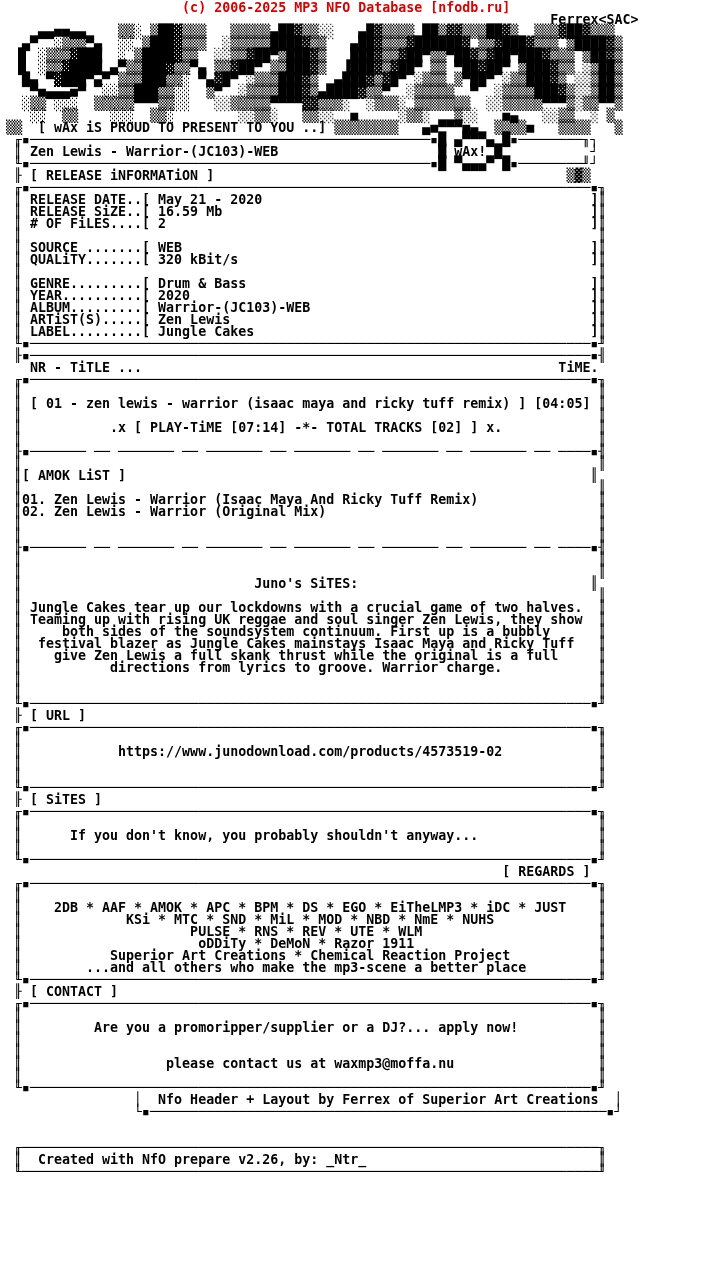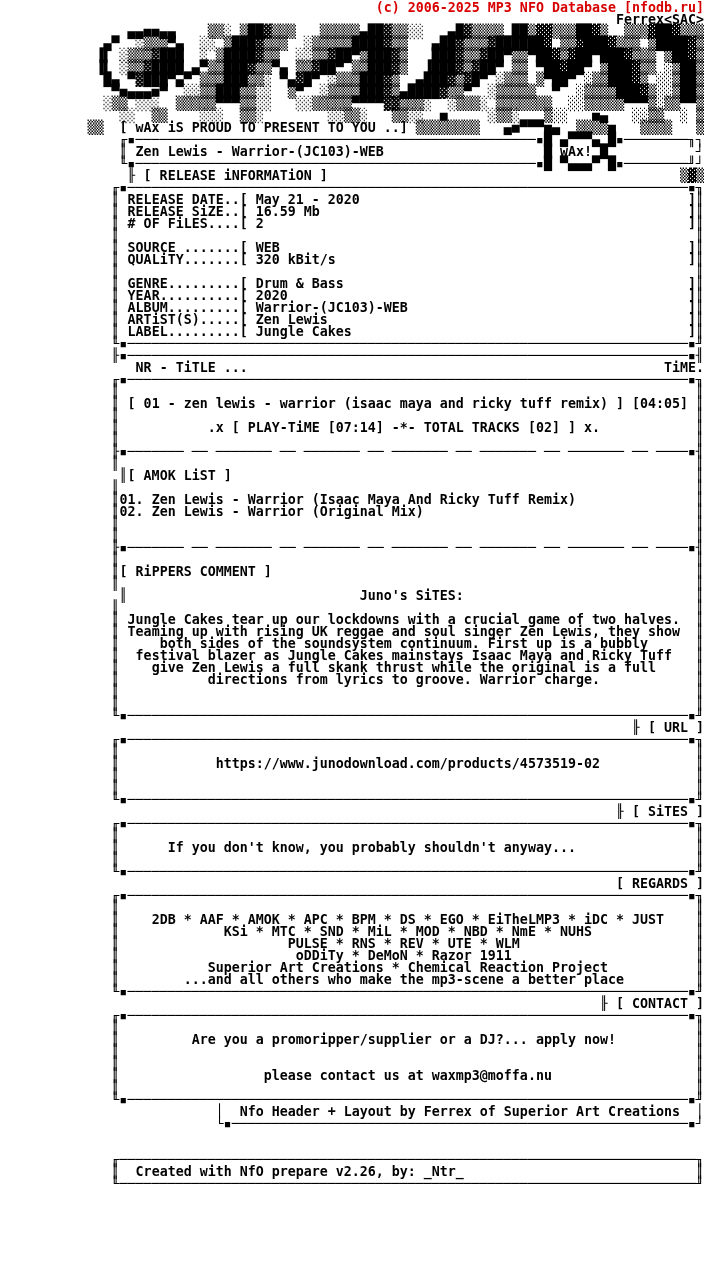--- a/index.html
+++ b/index.html
@@ -6,21 +6,20 @@
   body{
     width:704px;height:1284px;background:#ffffff;overflow:hidden;
     font-family:"DejaVu Sans Mono",monospace;
   }
   #nfo{
     padding:2px 0 0 6px;
     font-family:"DejaVu Sans Mono",monospace;
     font-weight:bold;
     font-size:13.3px;
     color:#000;
-    text-align:right;
   }
   .ln{white-space:pre;height:12px;line-height:12px;}
   .red{color:#d80000;}
 </style>
 </head>
 <body>
 
 <div id="nfo">
   <div id="nfo-lines">
       <div class="ln red">                      (c) 2006-2025 MP3 NFO Database [nfodb.ru]</div>
@@ -63,21 +62,20 @@
       <div class="ln"> ╟▪─────── ── ─────── ── ─────── ── ─────── ── ─────── ── ─────── ── ────▪╢</div>
       <div class="ln"> ║                                                                        ║</div>
       <div class="ln"> ║[ AMOK LiST ]                                                          ║</div>
       <div class="ln"> ║                                                                        ║</div>
       <div class="ln"> ║01. Zen Lewis - Warrior (Isaac Maya And Ricky Tuff Remix)               ║</div>
       <div class="ln"> ║02. Zen Lewis - Warrior (Original Mix)                                  ║</div>
       <div class="ln"> ║                                                                        ║</div>
       <div class="ln"> ║                                                                        ║</div>
       <div class="ln"> ╟▪─────── ── ─────── ── ─────── ── ─────── ── ─────── ── ─────── ── ────▪╢</div>
       <div class="ln"> ║                                                                        ║</div>
-      <div class="ln"> ║[ RiPPERS COMMENT ]                                                     ║</div>
       <div class="ln"> ║                                                                        ║</div>
       <div class="ln"> ║                             Juno's SiTES:                             ║</div>
       <div class="ln"> ║                                                                        ║</div>
       <div class="ln"> ║ Jungle Cakes tear up our lockdowns with a crucial game of two halves.  ║</div>
       <div class="ln"> ║ Teaming up with rising UK reggae and soul singer Zen Lewis, they show  ║</div>
       <div class="ln"> ║     both sides of the soundsystem continuum. First up is a bubbly      ║</div>
       <div class="ln"> ║  festival blazer as Jungle Cakes mainstays Isaac Maya and Ricky Tuff   ║</div>
       <div class="ln"> ║    give Zen Lewis a full skank thrust while the original is a full     ║</div>
       <div class="ln"> ║           directions from lyrics to groove. Warrior charge.            ║</div>
       <div class="ln"> ║                                                                        ║</div>

